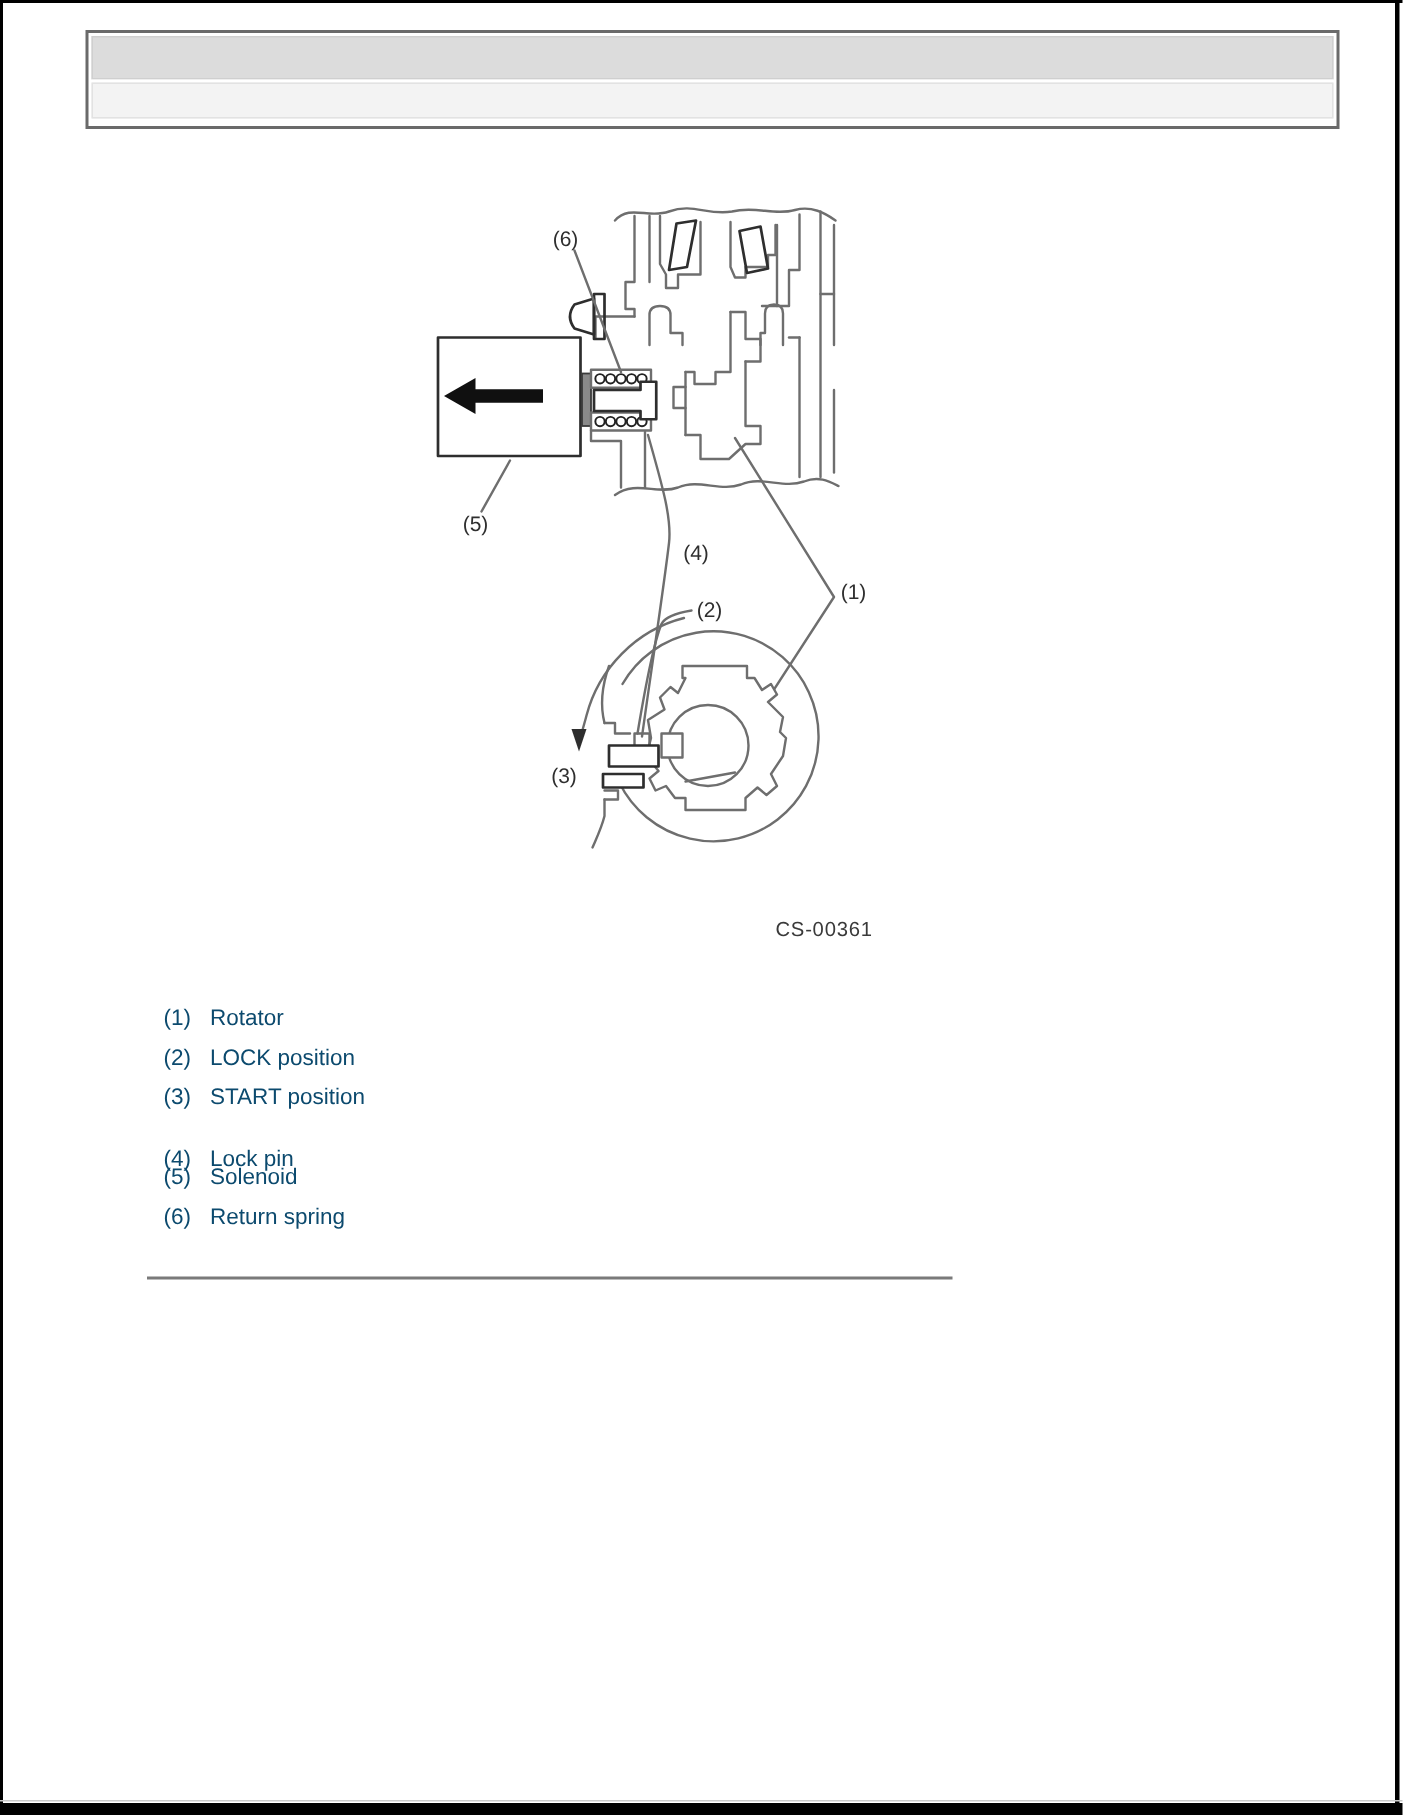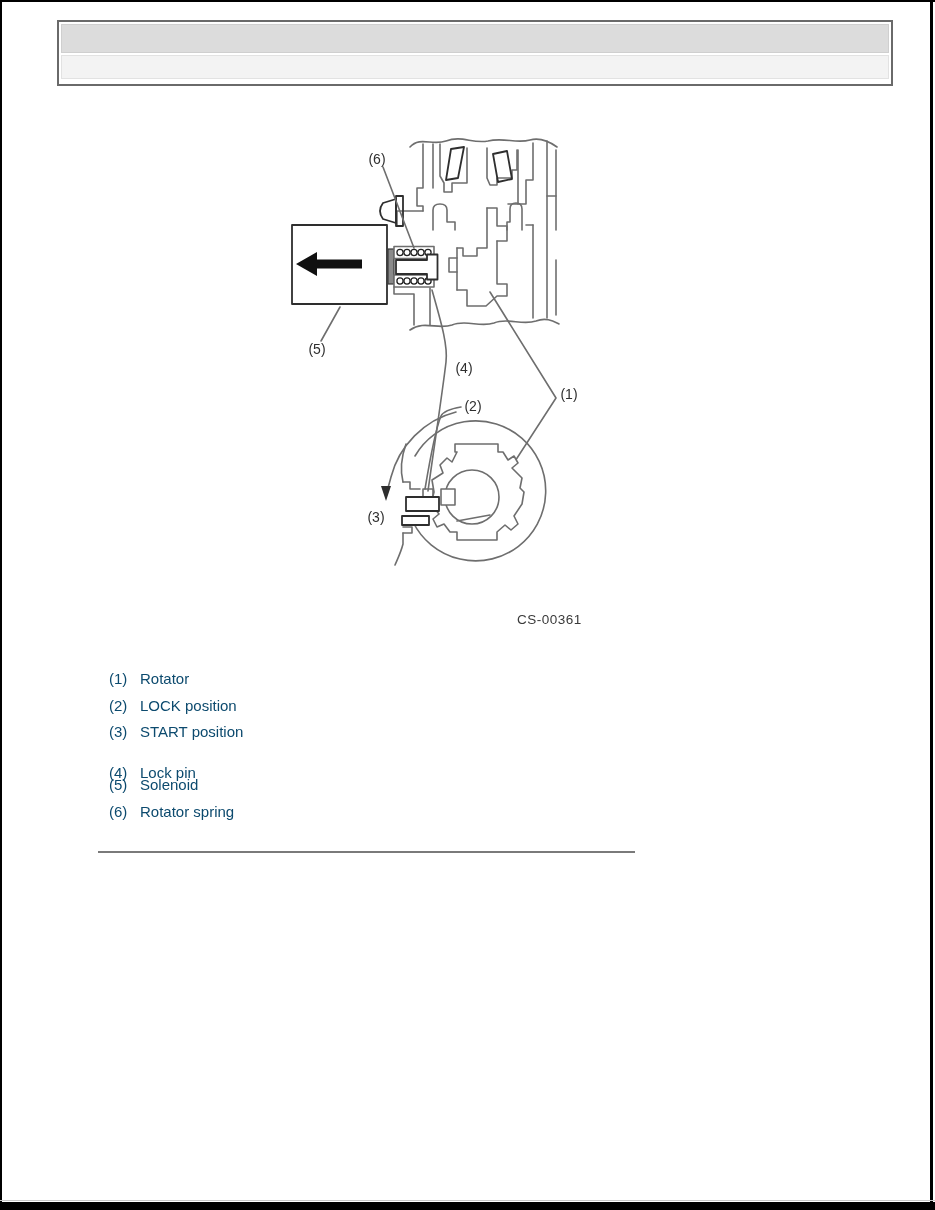--- a/index.html
+++ b/index.html
@@ -194,17 +194,17 @@
   <div class="legend-row" style="top:723px">
     <span class="legend-num">(3)</span><span>START position</span>
   </div>
   <div class="legend-row" style="top:764px">
     <span class="legend-num">(4)</span><span>Lock pin</span>
   </div>
   <div class="legend-row" style="top:776px">
     <span class="legend-num">(5)</span><span>Solenoid</span>
   </div>
   <div class="legend-row" style="top:802.5px">
-    <span class="legend-num">(6)</span><span>Rotator spring</span>
+    <span class="legend-num">(6)</span><span>Return spring</span>
   </div>
 </div>
 
 <div class="legend-divider"></div>
 
 </body></html>

